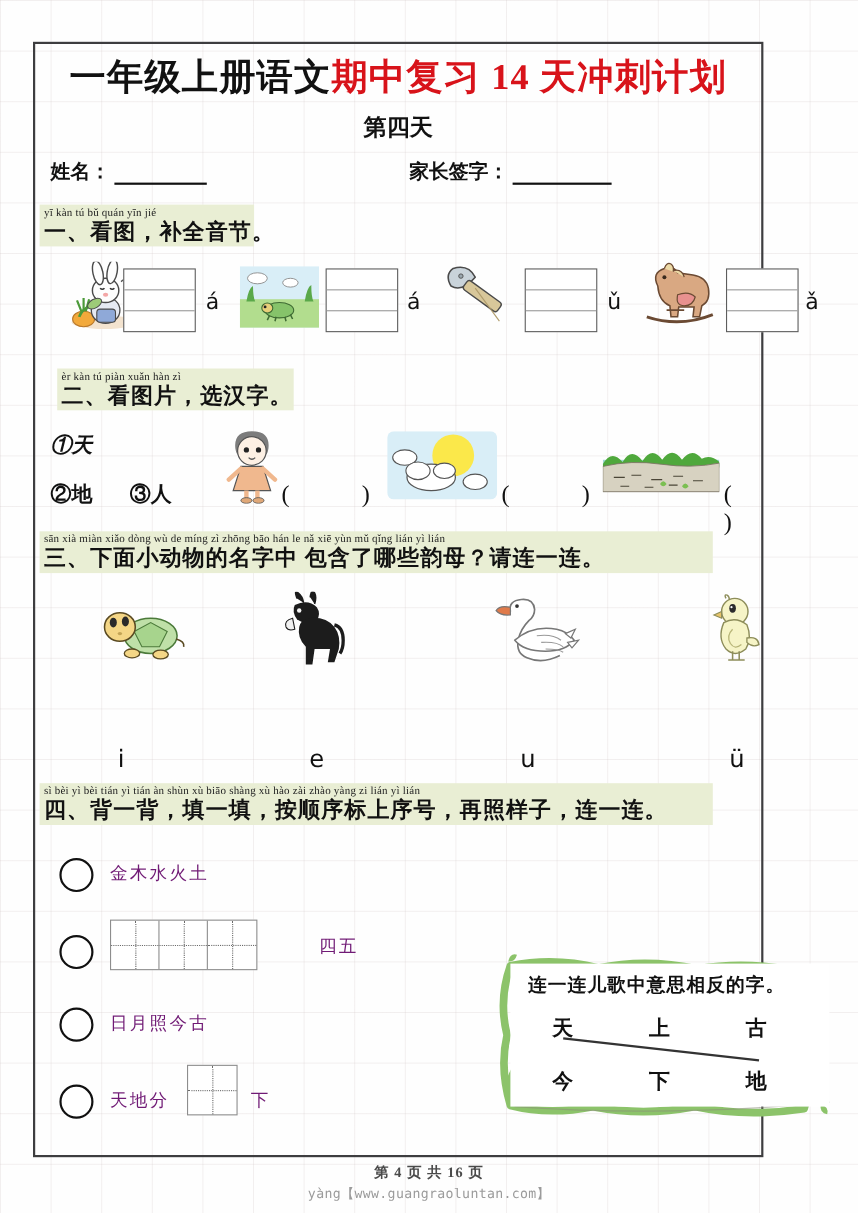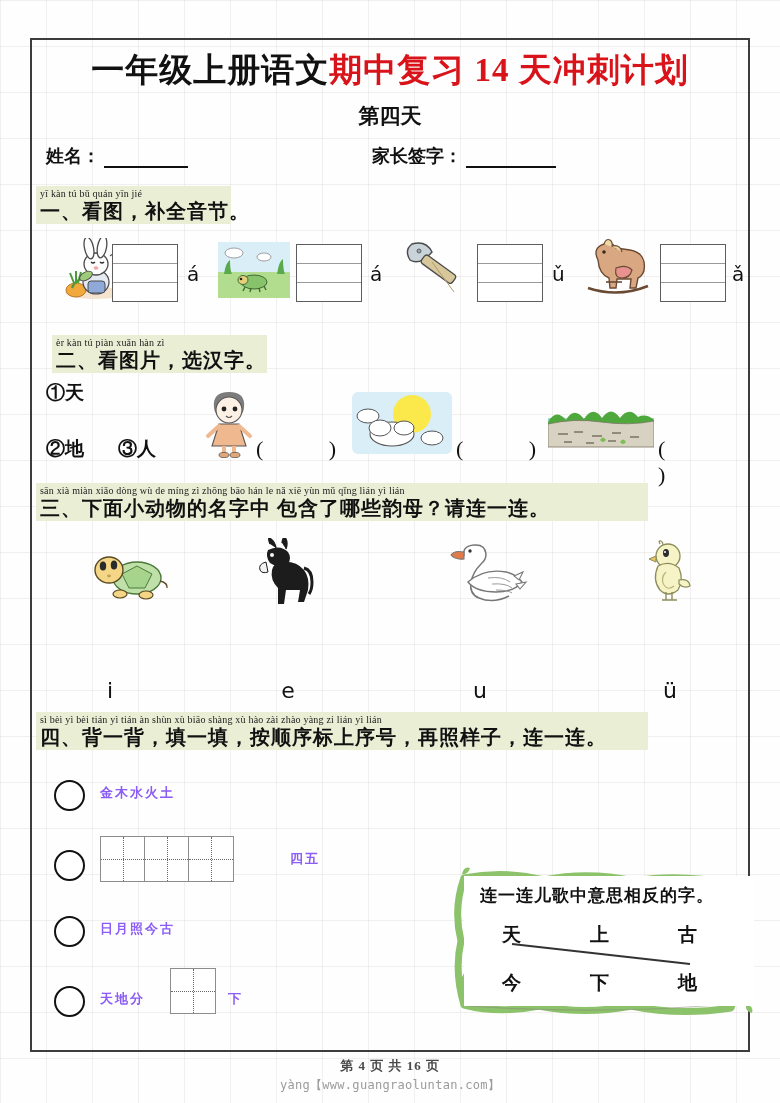--- a/index.html
+++ b/index.html
@@ -22,21 +22,21 @@
     background-image:
       linear-gradient(to right, rgba(215,205,205,.30) 1px, transparent 1px),
       linear-gradient(to bottom, rgba(215,205,205,.30) 1px, transparent 1px);
     background-size: 46px 46px;
     pointer-events: none;
   }
   .sheet {
     position: absolute;
     left: 30px;
     top: 38px;
-    width: 720px;
+    width: 664px;
     height: 1014px;
     border: 2px solid #3d3d3f;
     background: transparent;
     box-sizing: border-box;
   }
 
   
   .title {
     position: absolute;
     left: 0; right: 0; top: 8px;
@@ -165,23 +165,23 @@
   .circle {
     position: absolute;
     width: 31px; height: 31px;
     border: 2px solid #111;
     border-radius: 50%;
     box-sizing: border-box;
     background: #fff;
   }
   .phrase {
     position: absolute;
-    font-size: 13px;
-    font-weight: 700;
-    color: #8b5cf6;
+    font-size: 16px;
+    font-weight: 400;
+    color: #701a75;
     white-space: nowrap;
     letter-spacing: 2px;
   }
   
   .tzg {
     position: absolute;
     display: flex;
     border: 1.4px solid #8d8d8d;
     background: #fff;
     box-sizing: border-box;
@@ -347,21 +347,21 @@
       </svg>
     </div>
     <div class="pybox" style="left:628px; top:204px;"></div>
     <div class="tone" style="left:700px; top:222px;">ǎ</div>
 
     <div class="sec-head" style="left:4px; top:295px; width:215px;margin-left:16px;">
       <span class="py">èr     kàn  tú  piàn   xuǎn hàn  zì</span>
       <span class="zh">二、看图片，选汉字。</span>
     </div>
 
-    <div class="opt" style="left:14px; top:340px;">①天</div>
+    <div class="opt" style="left:14px; top:352px;font-style:italic;">①天</div>
     <div class="opt" style="left:14px; top:396px;">②地</div>
     <div class="opt" style="left:86px; top:396px;">③人</div>
 
     <div class="pic" style="left:170px; top:348px; width:54px; height:70px;">
       <svg width="54" height="70" viewBox="0 0 54 70">
         <path d="M12 20 q-2 -16 15 -16 q17 0 15 16 q-1 7 -5 6 q-2 -6 -10 -6 q-8 0 -10 6 q-4 1 -5 -6 z" fill="#7c7c7c"></path>
         <ellipse cx="27" cy="22" rx="13" ry="13" fill="#fdf0e4" stroke="#555" stroke-width="1.1"></ellipse>
         <circle cx="22" cy="21" r="2.4" fill="#222"></circle>
         <circle cx="33" cy="21" r="2.4" fill="#222"></circle>
         <path d="M24 28 q3 3 6 0" stroke="#555" stroke-width="1.1" fill="none"></path>

